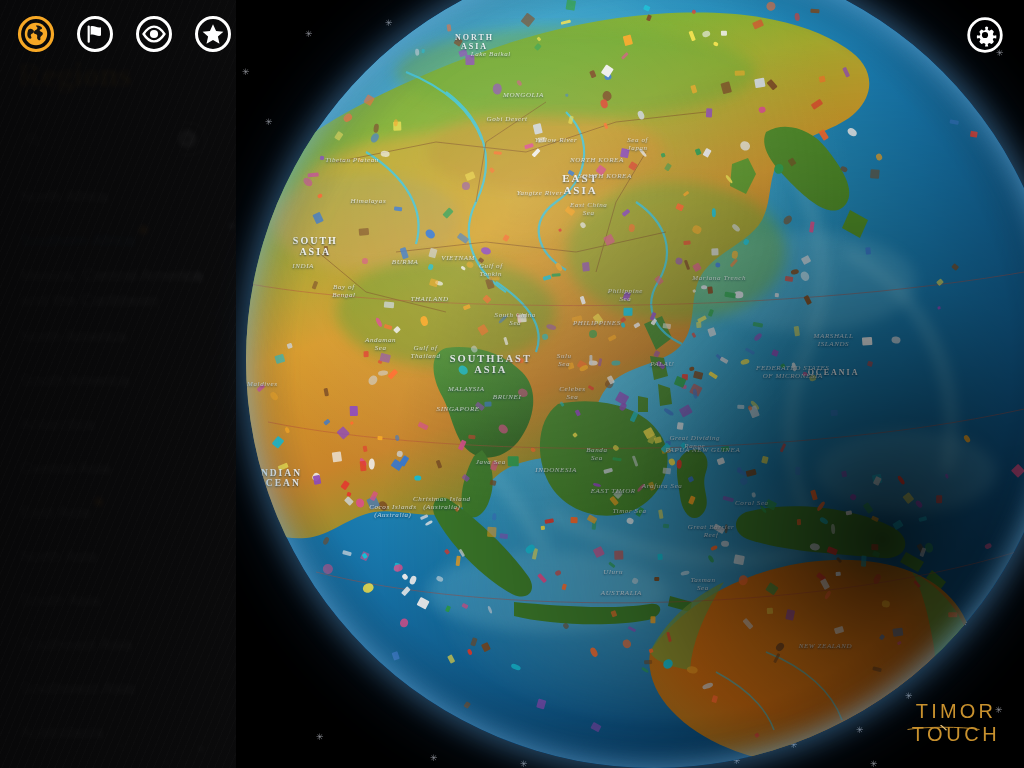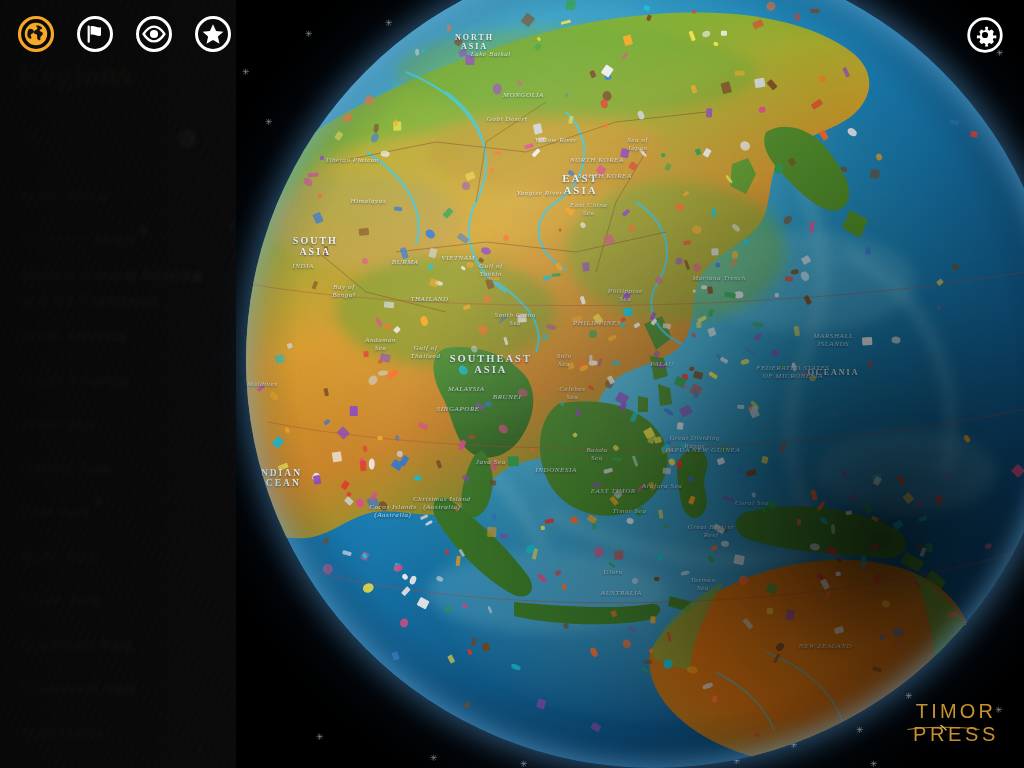--- a/index.html
+++ b/index.html
@@ -1118,16 +1118,16 @@
       <circle cx="19" cy="19" r="3.1" fill="#000000"></circle>
     </svg>
   </div>
 
   <div class="logo">
     <div class="lt">TIMOR</div>
     <svg class="swoosh" viewBox="0 0 100 8" preserveAspectRatio="none">
       <path d="M2 6 C26 2 74 2 98 6" fill="none" stroke="#C8912E" stroke-width="1.2"></path>
       <path d="M46 0 C50 3 52 5 54 7" fill="none" stroke="#E8C37A" stroke-width="1.6"></path>
     </svg>
-    <div class="lt b">PRESS</div>
+    <div class="lt b">TOUCH</div>
   </div>
 
 </div>
 
 </body></html>

